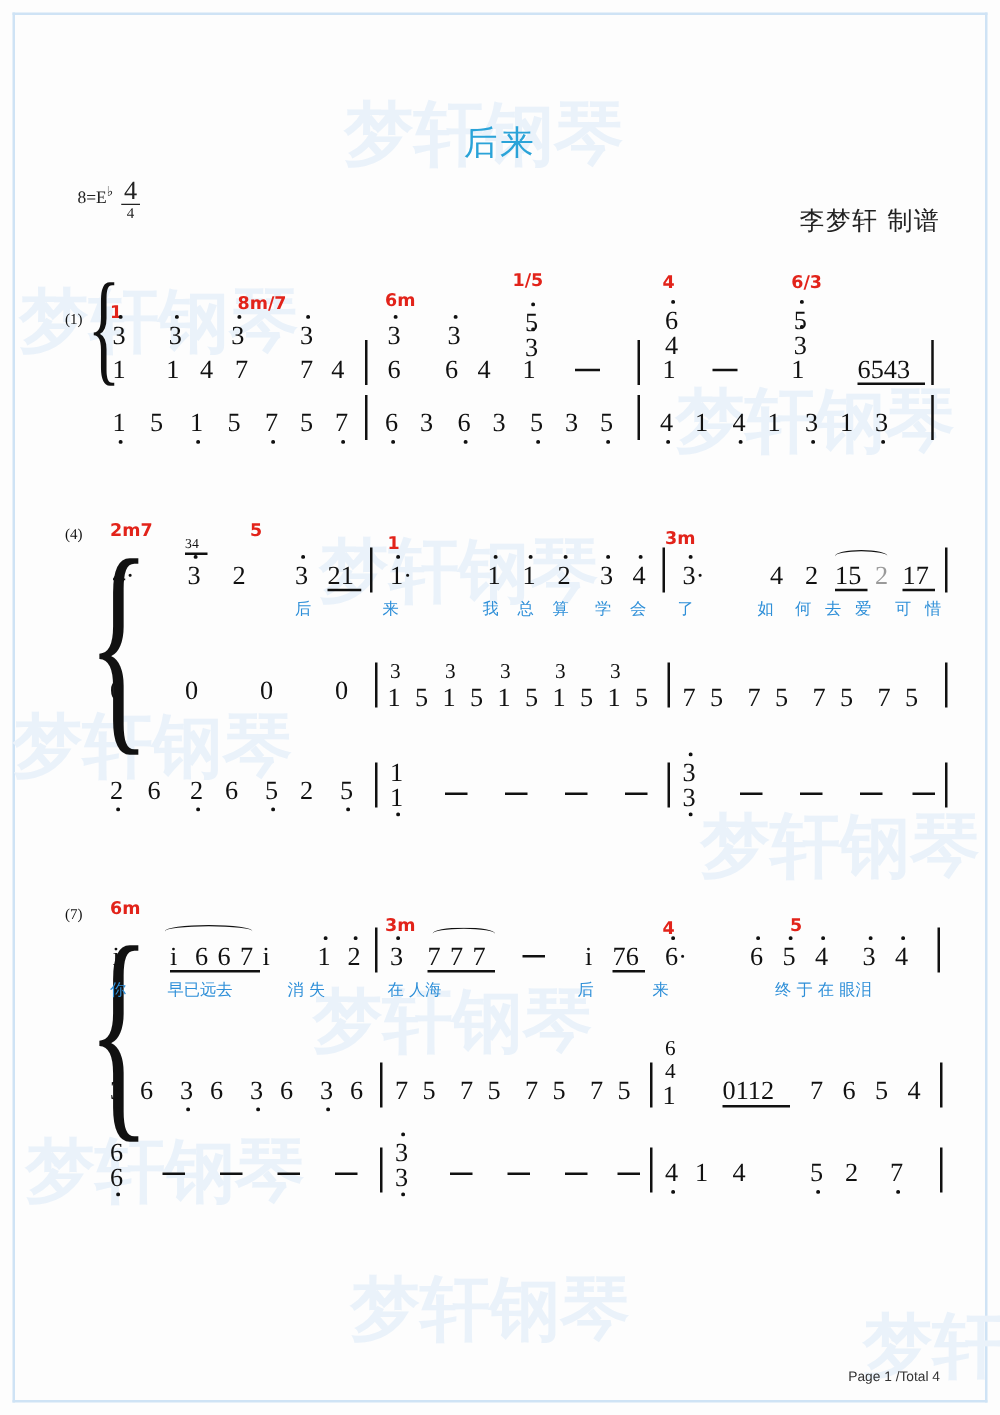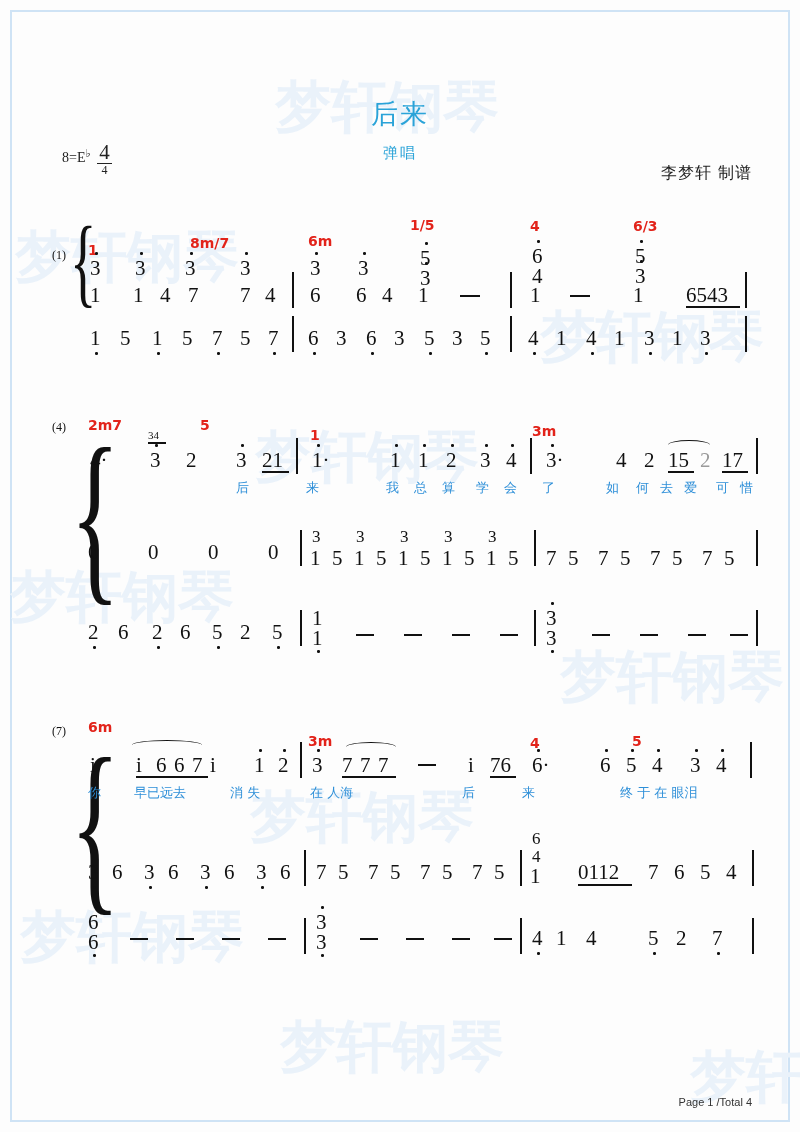--- a/index.html
+++ b/index.html
@@ -74,21 +74,21 @@
     font-size: 12px;
     margin-left: 3px;
   }
   .frac .num { display: block; border-bottom: 1px solid #222; padding: 0 2px; }
   .frac .den { display: block; padding: 0 2px; }
 
   .composer {
     position: absolute;
     right: 48px;
     top: 163px;
-    font-size: 16px;
+    font-size: 20px;
     color: #222;
     letter-spacing: 1px;
     font-family: "DejaVu Sans", sans-serif;
   }
 
   .pagefoot {
     position: absolute;
     right: 48px;
     top: 1096px;
     font-size: 11px;
@@ -183,21 +183,20 @@
   <div class="wm" style="left:540px; top:300px; font-size:56px;">梦轩钢琴</div>
   <div class="wm" style="left:255px; top:420px; font-size:56px;">梦轩钢琴</div>
   <div class="wm" style="left:10px; top:560px; font-size:56px;">梦轩钢琴</div>
   <div class="wm" style="left:560px; top:640px; font-size:56px;">梦轩钢琴</div>
   <div class="wm" style="left:250px; top:780px; font-size:56px;">梦轩钢琴</div>
   <div class="wm" style="left:20px; top:900px; font-size:56px;">梦轩钢琴</div>
   <div class="wm" style="left:280px; top:1010px; font-size:56px;">梦轩钢琴</div>
   <div class="wm" style="left:690px; top:1040px; font-size:56px;">梦轩钢琴</div>
 
   <div class="title">后来</div>
-  <div class="subtitle">弹唱</div>
 
   <div class="keysig">
     <span>8=E</span><span class="flat">♭</span>
     <span class="frac">
       <span class="num">4</span>
       <span class="den">4</span>
     </span>
   </div>
 
   <div class="composer">李梦轩  制谱</div>

